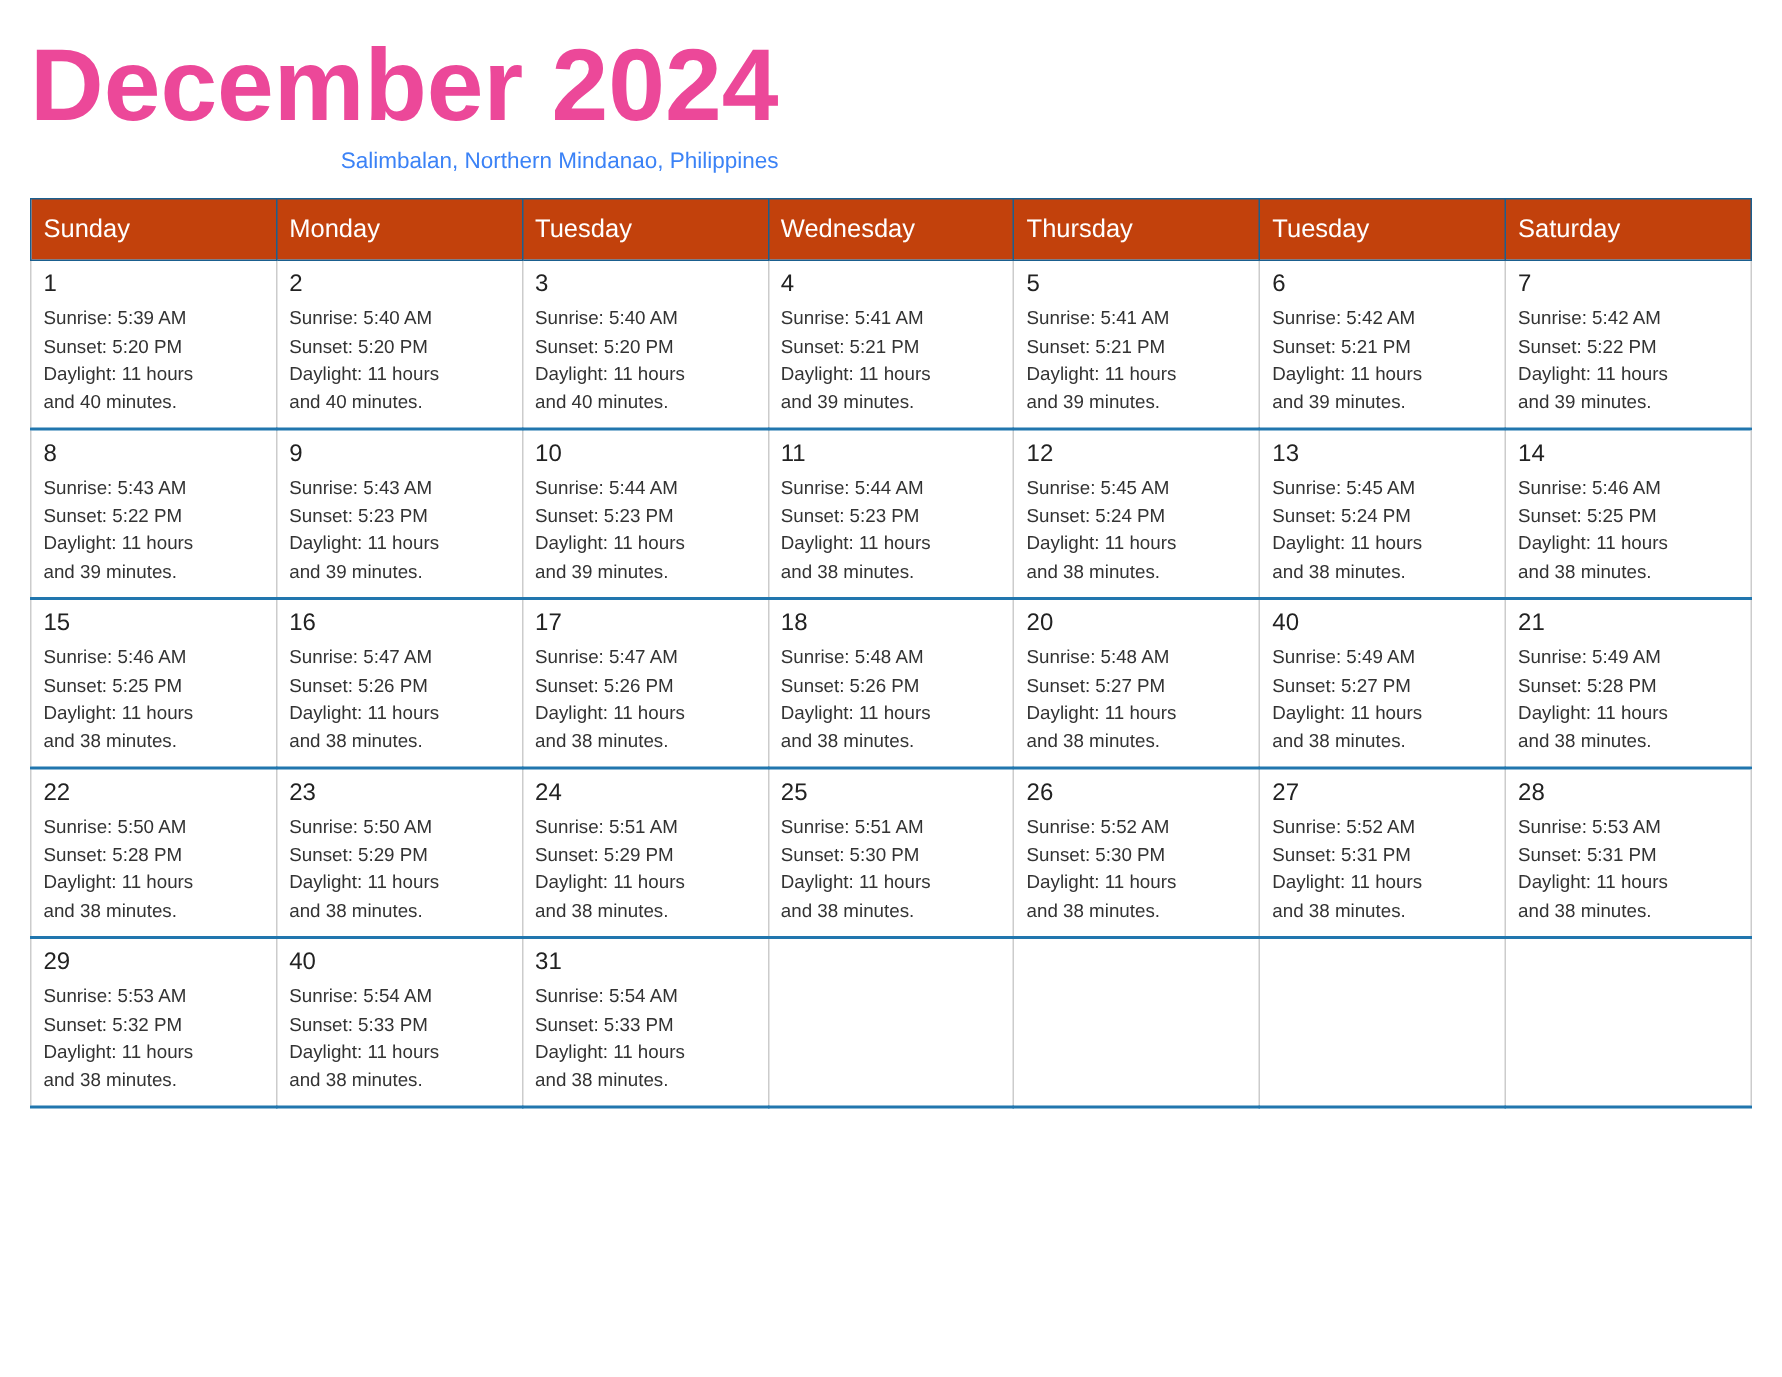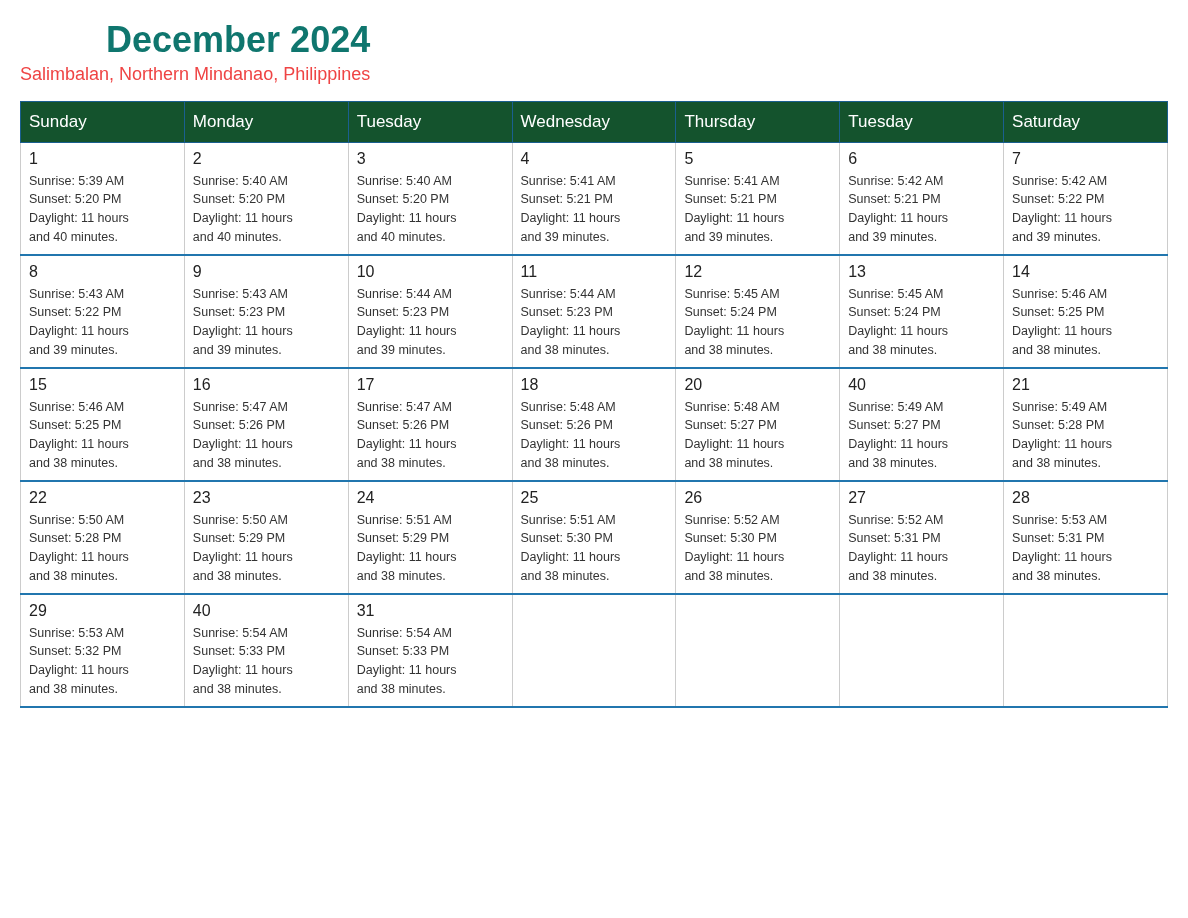--- a/index.html
+++ b/index.html
@@ -18,37 +18,37 @@
     }
     .logo-text-general {
       font-size: 22px;
       font-weight: bold;
       color: #333;
     }
     .title-area {
       text-align: right;
     }
     .month-title {
-      font-size: 36px;
+      font-size: 68px;
       font-weight: bold;
-      color: #0f766e;
+      color: #ec4899;
       line-height: 1.1;
     }
     .location-subtitle {
-      font-size: 18px;
-      color: #ef4444;
+      font-size: 15px;
+      color: #3b82f6;
       margin-top: 4px;
     }
     .calendar-table {
       width: 100%;
       border-collapse: collapse;
       table-layout: fixed;
     }
     .calendar-table thead tr {
-      background-color: #14532d;
+      background-color: #c2410c;
     }
     .calendar-table thead th {
       color: #fff;
       font-size: 17px;
       font-weight: normal;
       padding: 10px 8px;
       text-align: left;
       border: 1px solid #1a5f8f;
     }
     .calendar-table tbody td {

